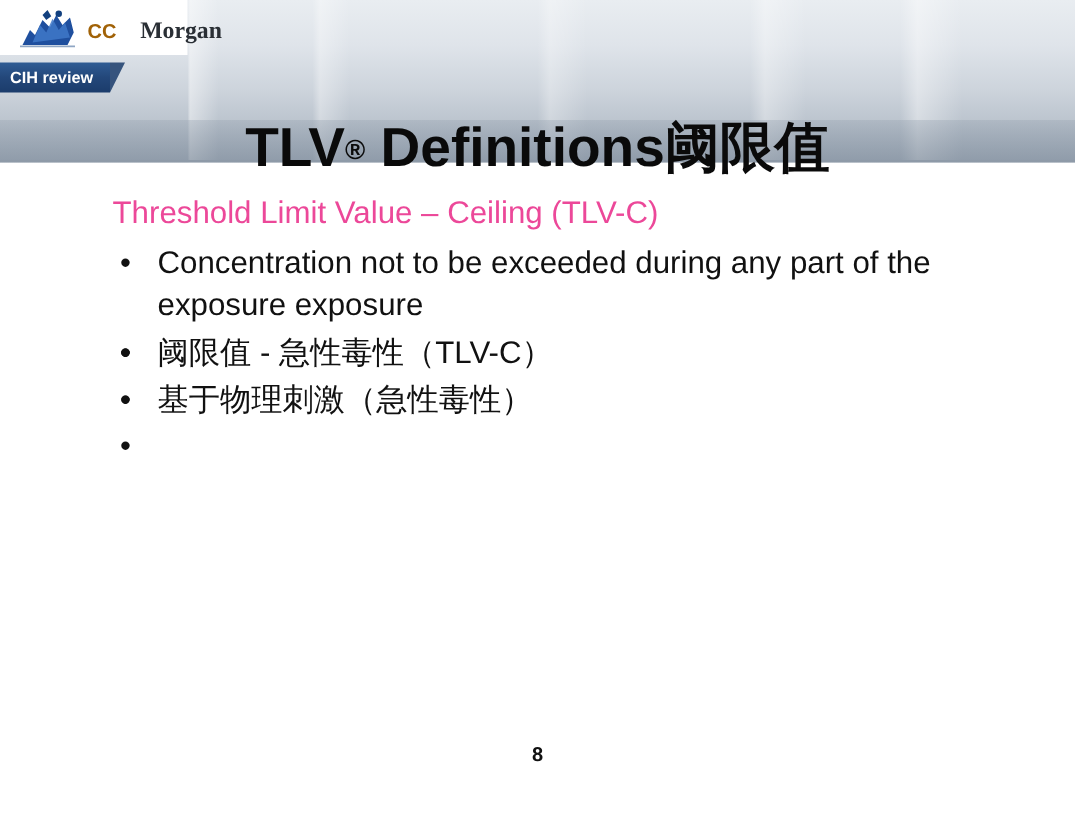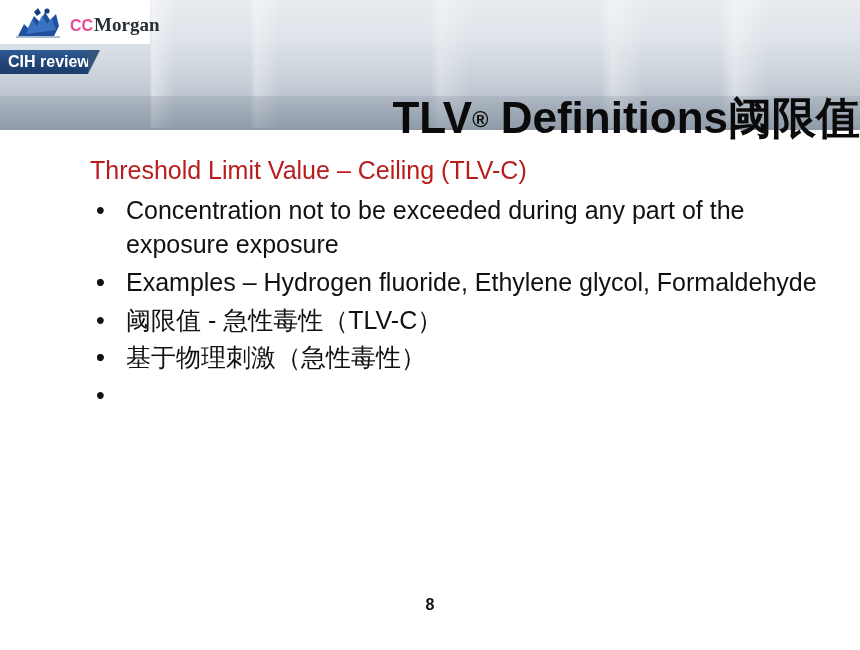--- a/index.html
+++ b/index.html
@@ -101,37 +101,37 @@
     left: 62px;
     top: 8px;
     font-family: "Liberation Serif", serif;
     font-size: 19px;
     font-weight: bold;
     color: #2a2f35;
     letter-spacing: 0px;
     white-space: nowrap;
   }
   .logo-cc {
-    color: #ec4899;
+    color: #a16207;
     font-family: "Liberation Sans", sans-serif;
     font-size: 16px;
     font-weight: bold;
-    margin-right: 1px;
+    margin-right: 19px;
   }
 
   
   .cih-tab {
     position: absolute;
     left: 0;
     top: 50px;
     width: 88px;
     height: 24px;
     background: linear-gradient(to bottom, #2f5c94 0%, #23477a 50%, #1b3c6b 100%);
     color: #ffffff;
-    font-size: 16px;
+    font-size: 13px;
     font-weight: bold;
     line-height: 24px;
     padding-left: 8px;
     box-sizing: border-box;
     white-space: nowrap;
   }
   .cih-tab-tail {
     position: absolute;
     left: 88px;
     top: 50px;
@@ -141,41 +141,41 @@
     border-right: 12px solid transparent;
     opacity: 0.85;
   }
 
   
   .title {
     position: absolute;
     left: 0;
     top: 60px;
     width: 860px;
-    text-align: right;
+    text-align: center;
     font-size: 44px;
     color: #0a0a0a;
     font-family: "Liberation Sans", sans-serif;
     white-space: nowrap;
   }
   .title .reg {
     font-size: 22px;
     vertical-align: 6px;
   }
 
   
   .body-area {
     position: absolute;
     left: 90px;
     top: 155px;
     width: 730px;
   }
   .lead {
     font-size: 25px;
-    color: #b91c1c;
+    color: #ec4899;
     line-height: 1.25;
     margin: 0 0 8px 0;
     white-space: nowrap;
   }
   ul.bullets {
     list-style: none;
     margin: 0;
     padding: 0;
   }
   ul.bullets li {
@@ -254,21 +254,20 @@
     <ul class="bullets">
       <li>
         <span class="dot">•</span>
         <span>Concentration not to be exceeded during any part of the exposure exposure</span>
       </li>
       <li>
         <span class="dot">•</span>
       </li>
       <li>
         <span class="dot">•</span>
-        <span>Examples – Hydrogen fluoride, Ethylene glycol, Formaldehyde</span>
       </li>
     </ul>
 
     <ul class="bullets cn-group">
       <li>
         <span class="dot">•</span>
         <span>阈限值 - 急性毒性（TLV-C）</span>
       </li>
       <li>
         <span class="dot">•</span>

